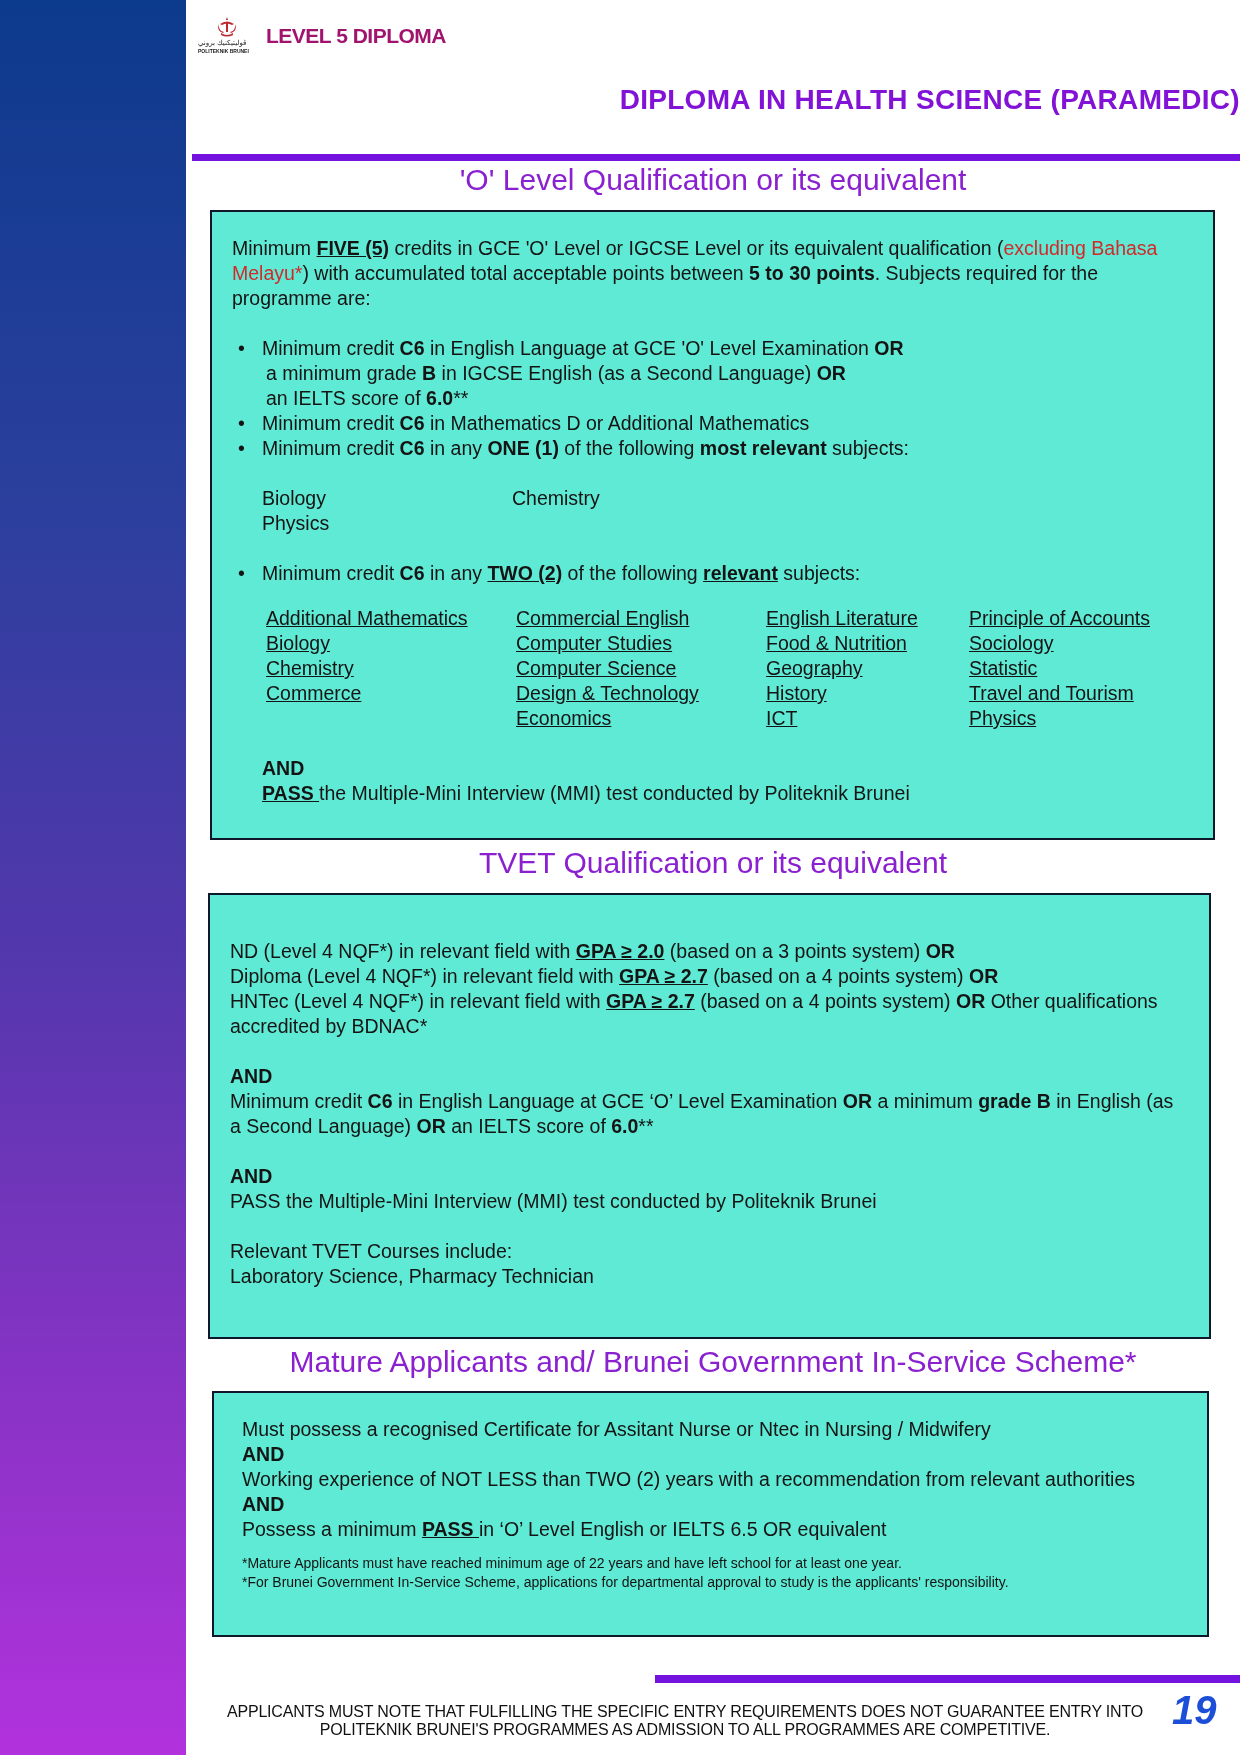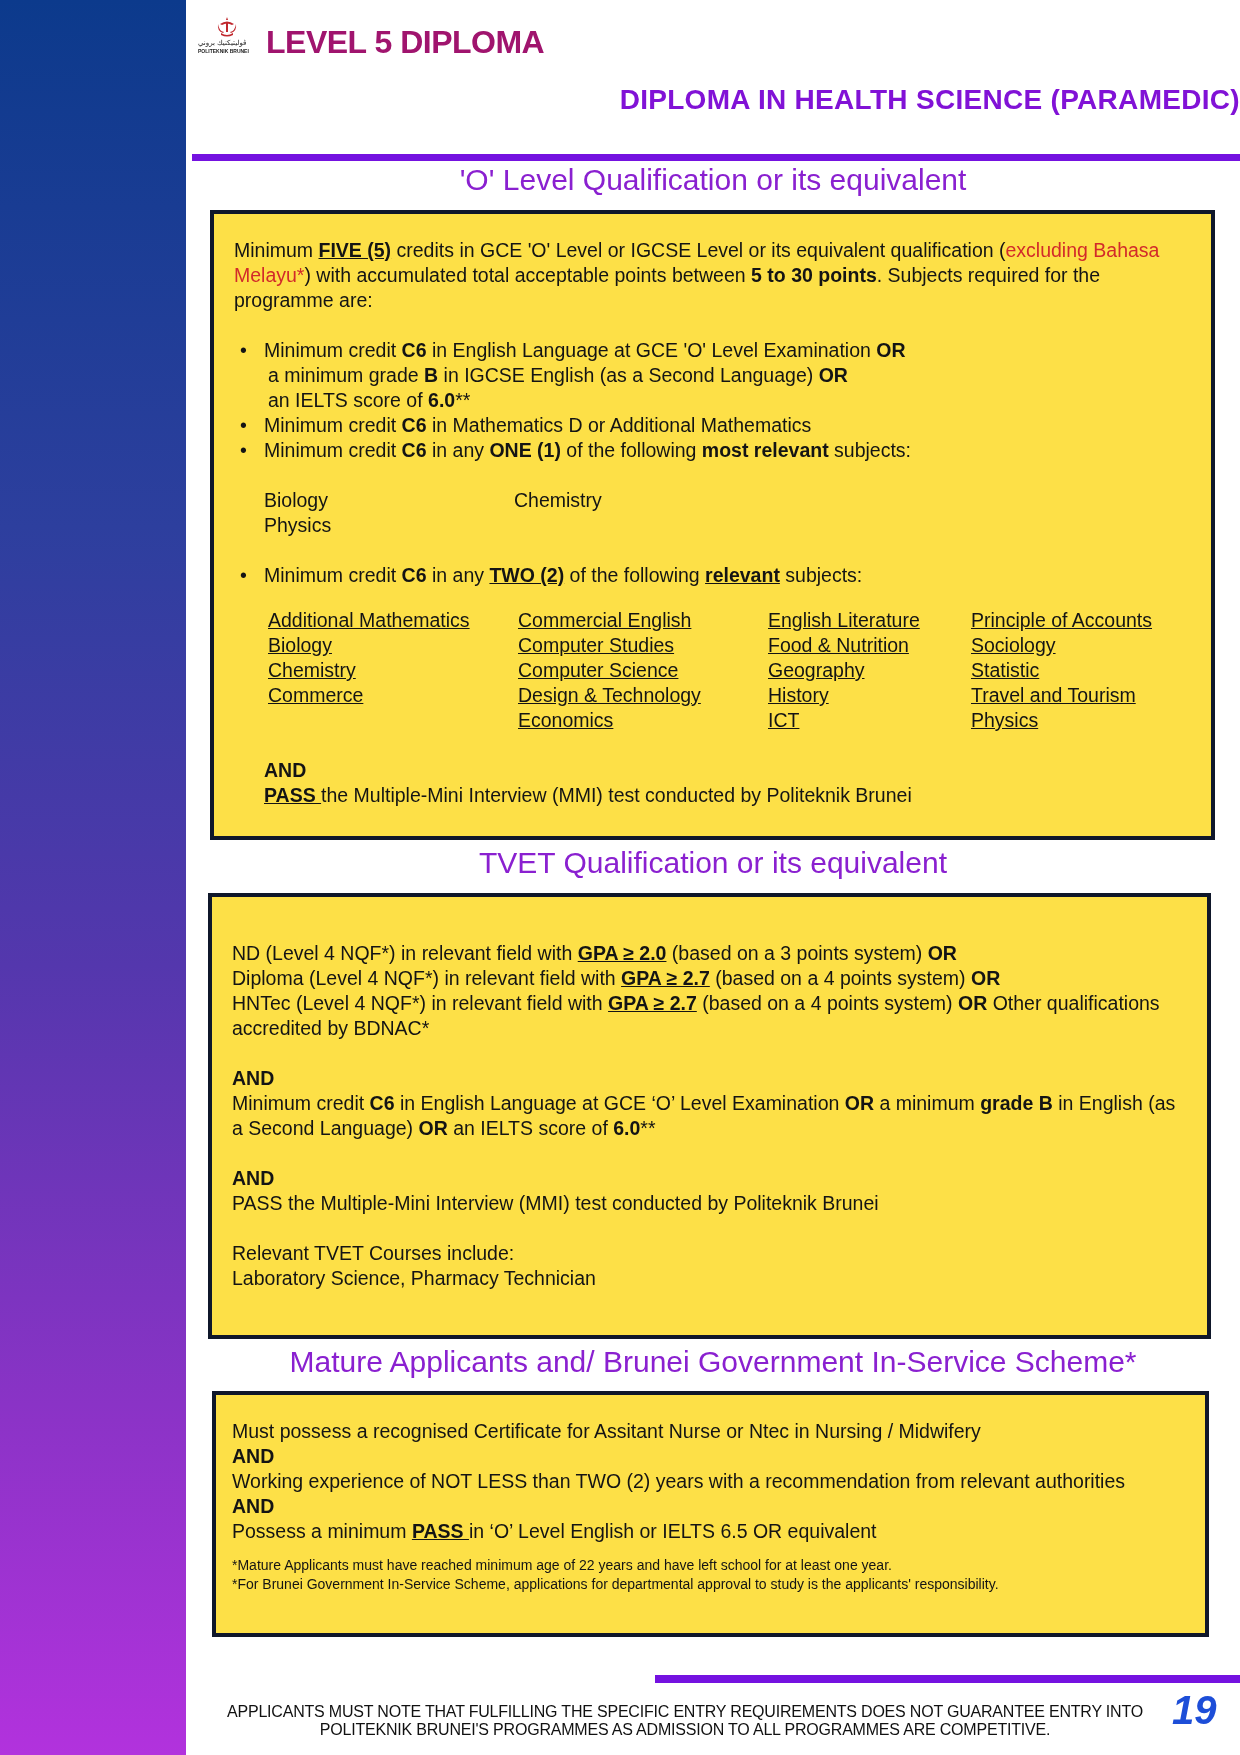--- a/index.html
+++ b/index.html
@@ -9,34 +9,34 @@
   }
   .sidebar {
     position: absolute; left: 0; top: 0; width: 186px; height: 1755px;
     background: linear-gradient(to bottom, #0c3a8c 0%, #2d3f9e 30%, #5437ad 55%, #8a33c6 80%, #b232dd 100%);
   }
   .logo { position: absolute; left: 196px; top: 16px; width: 60px; height: 40px; }
   .logo .crest { position:absolute; left: 20px; top: 0; width: 22px; height: 22px; }
   .logo .arabic { position:absolute; left: 2px; top: 23px; font-size: 7px; color:#222; letter-spacing: -0.2px; }
   .logo .latin { position:absolute; left: 2px; top: 32px; font-size: 5px; color:#222; font-weight: bold; }
   .level-title {
-    position: absolute; left: 266px; top: 24px; font-size: 32px; font-weight: bold;
+    position: absolute; left: 266px; top: 24px; font-size: 21px; font-weight: bold;
     color: #a0146e; letter-spacing: -0.5px;
   }
   .prog-title {
     position: absolute; left: 186px; width: 1054px; top: 84px; text-align: right;
     font-size: 28px; font-weight: bold; color: #8112d6; letter-spacing: 0.3px;
   }
   .top-rule { position: absolute; left: 192px; right: 0; top: 154px; height: 7px; background: #7412e0; }
   .section-heading {
     position: absolute; left: 186px; width: 1054px; text-align: center;
     font-size: 30px; color: #8a20d0; font-weight: normal;
   }
   .box {
-    position: absolute; border: 4px solid #0f172a; background: #fde047; box-sizing: border-box;
+    position: absolute; border: 2px solid #0f172a; background: #5eead4; box-sizing: border-box;
     font-size: 19.5px; line-height: 25px; color: #141414;
   }
   .red { color: #d22a2a; }
   b { font-weight: bold; }
   u { text-decoration: underline; }
   .bullet-list { margin: 0; padding: 0 0 0 30px; list-style: none; }
   .bullet-list li { position: relative; }
   .bullet-list li::before { content: "\2022"; position: absolute; left: -24px; }
   .indent { padding-left: 4px; }
   .grid2 { display: grid; grid-template-columns: 250px 400px; padding-left: 30px; }
@@ -143,21 +143,21 @@
   <p><span>Minimum credit </span><b>C6</b><span> in English Language at GCE ‘O’ Level Examination </span><b>OR</b><span> a minimum </span><b>grade B</b><span> in English (as a Second Language) </span><b>OR</b><span> an IELTS score of </span><b>6.0</b><span>**</span></p>
   <div style="height:25px"></div>
   <p><b>AND</b></p>
   <p>PASS the Multiple-Mini Interview (MMI) test conducted by Politeknik Brunei</p>
   <div style="height:25px"></div>
   <p>Relevant TVET Courses include:</p>
   <p>Laboratory Science, Pharmacy Technician</p>
 </div>
 
 <div class="section-heading" style="top:1345px;">Mature Applicants and/ Brunei Government In-Service Scheme*</div>
-<div class="box" style="left:212px; top:1391px; width:997px; height:246px; padding:24px 20px 0 16px;">
+<div class="box" style="left:212px; top:1391px; width:997px; height:246px; padding:24px 20px 0 28px;">
   <p>Must possess a recognised Certificate for Assitant Nurse or Ntec in Nursing / Midwifery</p>
   <p><b>AND</b></p>
   <p>Working experience of NOT LESS than TWO (2) years with a recommendation from relevant authorities</p>
   <p><b>AND</b></p>
   <p><span>Possess a minimum </span><b><u>PASS </u></b><span>in ‘O’ Level English or IELTS  6.5 OR equivalent</span></p>
   <div style="height:12px"></div>
   <p class="footnote">*Mature Applicants must have reached minimum age of 22 years and have left school for at least one year.</p>
   <p class="footnote">*For Brunei Government In-Service Scheme, applications for departmental approval to study is the applicants' responsibility.</p>
 </div>
 

